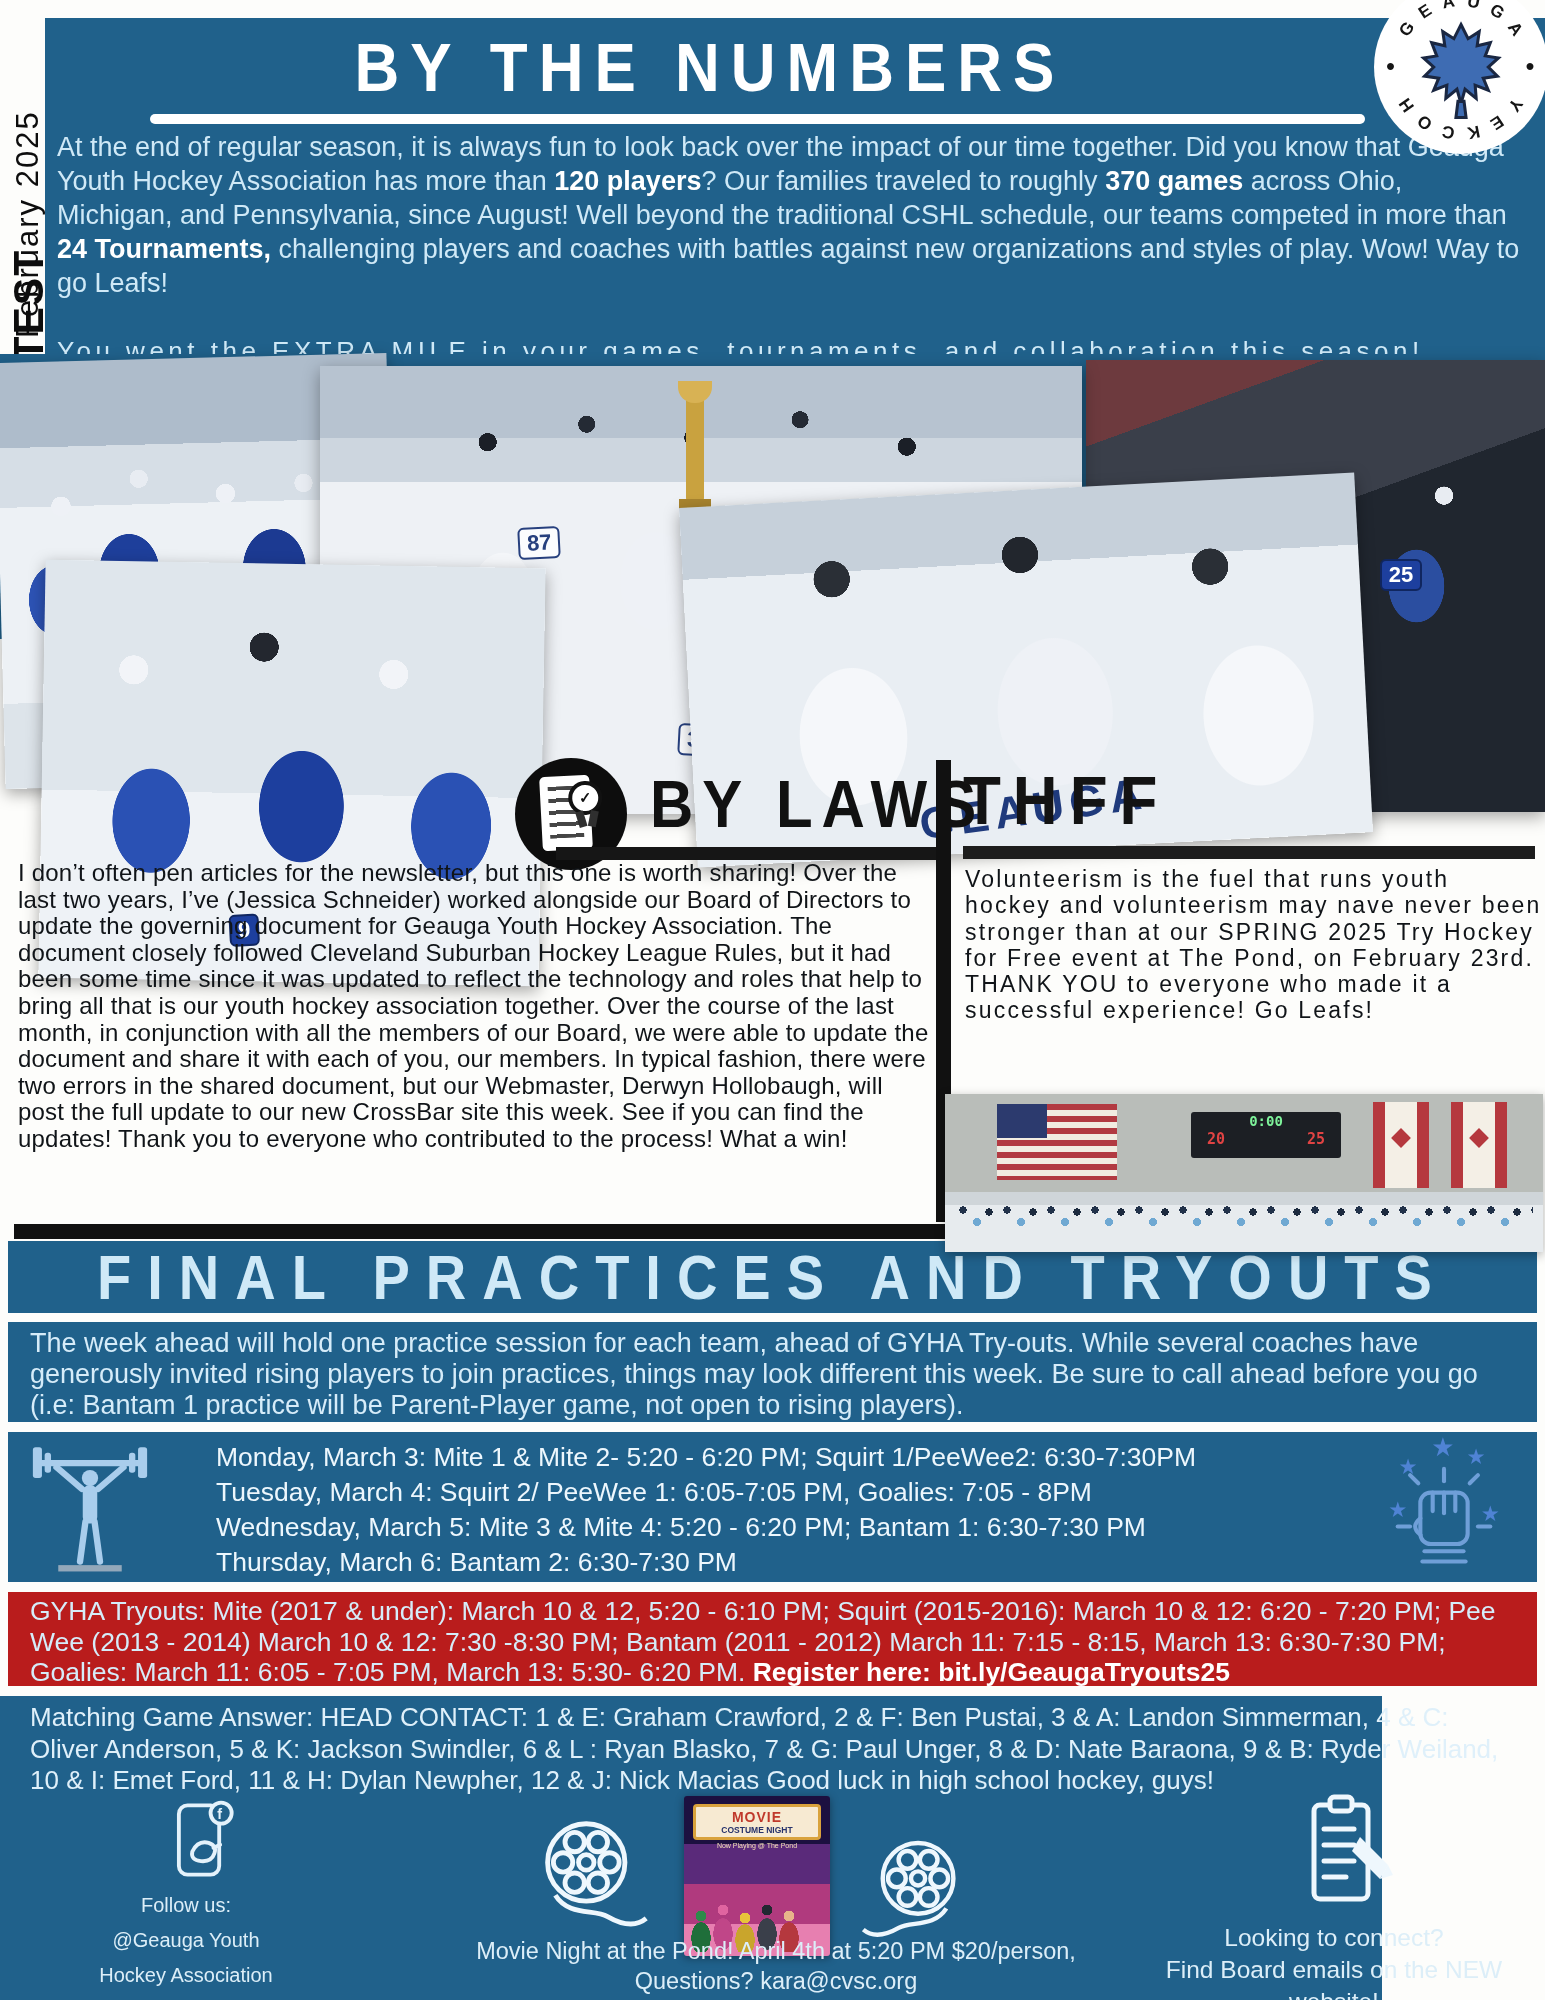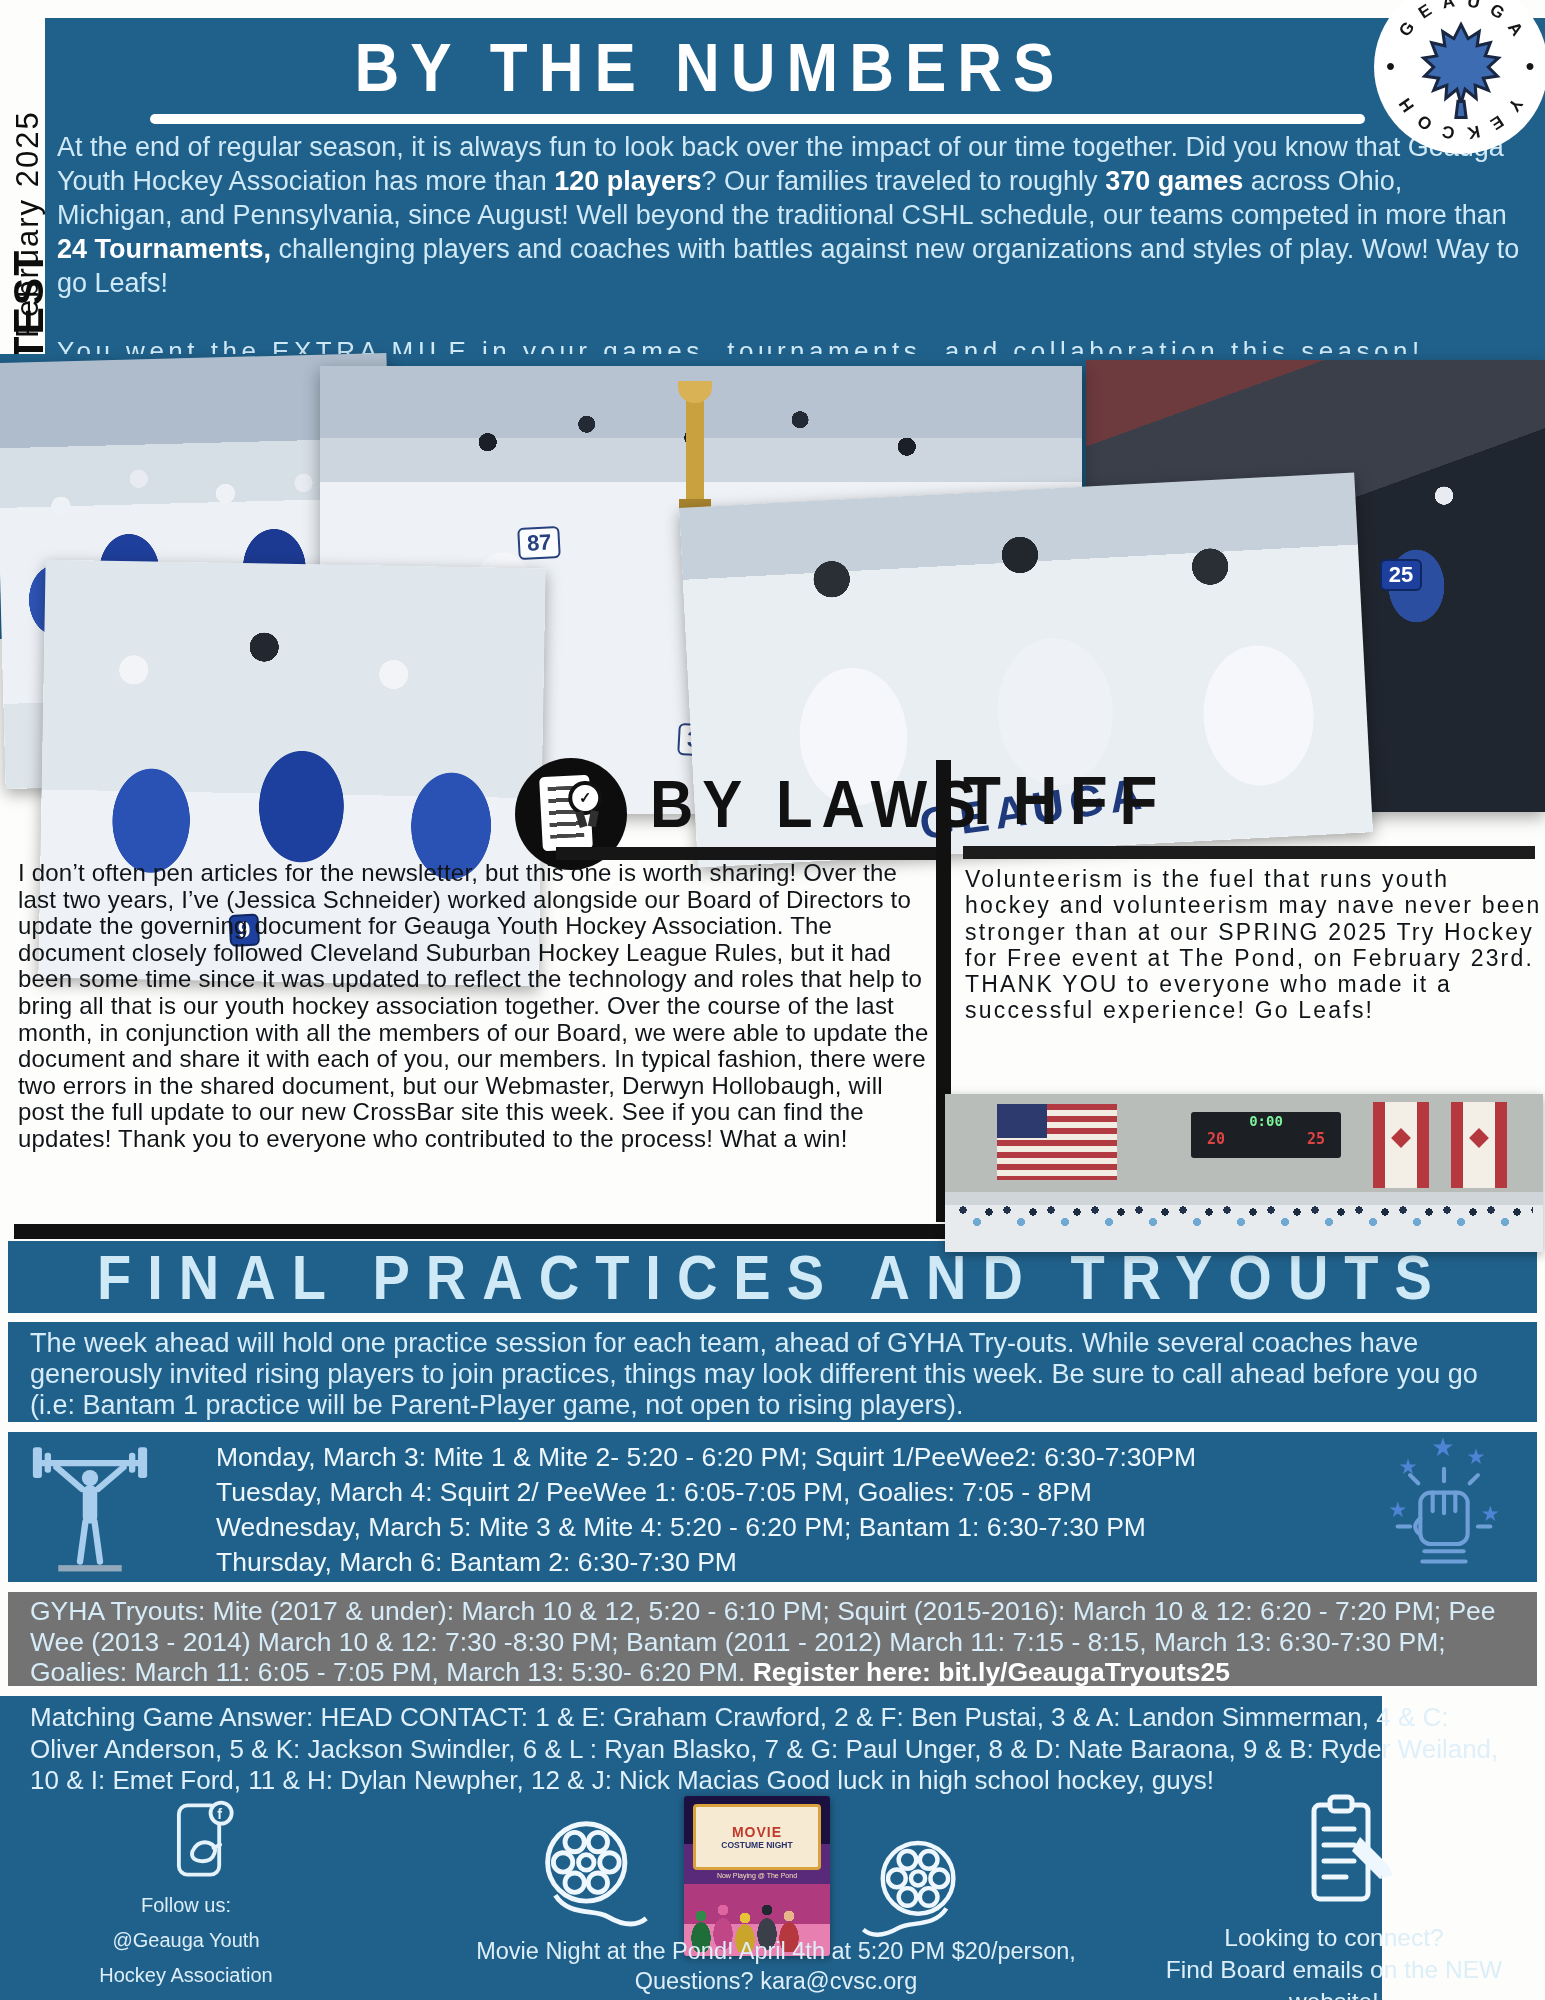--- a/index.html
+++ b/index.html
@@ -150,37 +150,37 @@
   .final-head{left:8px;top:1241px;width:1529px;height:72px;background:#20618b;display:flex;
        align-items:center;justify-content:center;}
   .final-title{color:#cfe9f7;font-weight:900;font-size:56px;letter-spacing:16px;white-space:nowrap;
        transform:scaleY(1.12);}
   .intro-panel{left:8px;top:1322px;width:1529px;height:100px;background:#20618b;}
   .intro-text{position:absolute;left:22px;top:6px;width:1486px;color:#d6ecf9;font-size:27px;line-height:31px;}
   .sched-panel{left:8px;top:1432px;width:1529px;height:150px;background:#20618b;}
   .sched-lines{position:absolute;left:208px;top:8px;width:1160px;color:#edf7fd;font-size:26.5px;line-height:35px;}
   .icon-weightlifter{position:absolute;left:22px;top:8px;width:120px;height:136px;}
   .icon-fist{position:absolute;left:1378px;top:4px;width:116px;height:144px;}
-  .tryouts-panel{left:8px;top:1592px;width:1529px;height:94px;background:#737373;}
+  .tryouts-panel{left:8px;top:1592px;width:1529px;height:94px;background:#b91c1c;}
   .tryouts-text{position:absolute;left:22px;top:4px;width:1490px;color:#d6ecf9;font-size:26.5px;line-height:30.5px;}
   .tryouts-text .bseg{font-weight:bold;color:#ffffff;}
 
   
   .match-panel{left:0;top:1696px;width:1382px;height:304px;background:#20618b;}
   .match-text{position:absolute;left:30px;top:6px;width:1488px;color:#dff0fa;font-size:26px;line-height:31.5px;}
   .follow{position:absolute;left:36px;top:192px;width:300px;text-align:center;color:#dceef8;
        font-size:20px;line-height:35px;}
   .icon-phone{position:absolute;left:152px;top:96px;width:96px;height:96px;}
   .icon-reel-l{position:absolute;left:536px;top:120px;width:116px;height:116px;}
   .icon-reel-r{position:absolute;left:858px;top:140px;width:106px;height:106px;transform:scaleX(-1);}
   .poster{position:absolute;left:684px;top:100px;width:146px;height:160px;border-radius:3px;overflow:hidden;
        background:linear-gradient(180deg,#1c1040 0 30%,#5a2a7a 30% 55%,#b03a7e 55% 80%,#e77fb0 80%);
        box-shadow:0 2px 8px rgba(0,0,0,.4);}
   .poster-marquee{margin:8px auto 0;width:84%;background:#f7ead2;border:3px solid #d9a23c;border-radius:4px;
-       text-align:center;padding:17px 0;}
+       text-align:center;padding:2px 0;}
   .poster-l1{color:#c0392b;font-weight:900;font-size:14px;letter-spacing:1px;}
   .poster-l2{color:#27326b;font-weight:bold;font-size:8.5px;}
   .poster-l3{color:#f4e2b8;font-size:7px;text-align:center;margin-top:2px;}
   .poster-figs{position:absolute;left:5px;right:5px;bottom:4px;height:54px;
        background-image:
         radial-gradient(9px 9px at 12px 18px,#2e8b4a 60%,transparent 61%),
         radial-gradient(9px 9px at 34px 12px,#e064a0 60%,transparent 61%),
         radial-gradient(9px 9px at 56px 20px,#e8c33a 60%,transparent 61%),
         radial-gradient(9px 9px at 78px 12px,#222831 60%,transparent 61%),
         radial-gradient(9px 9px at 100px 18px,#e8b48a 60%,transparent 61%),

